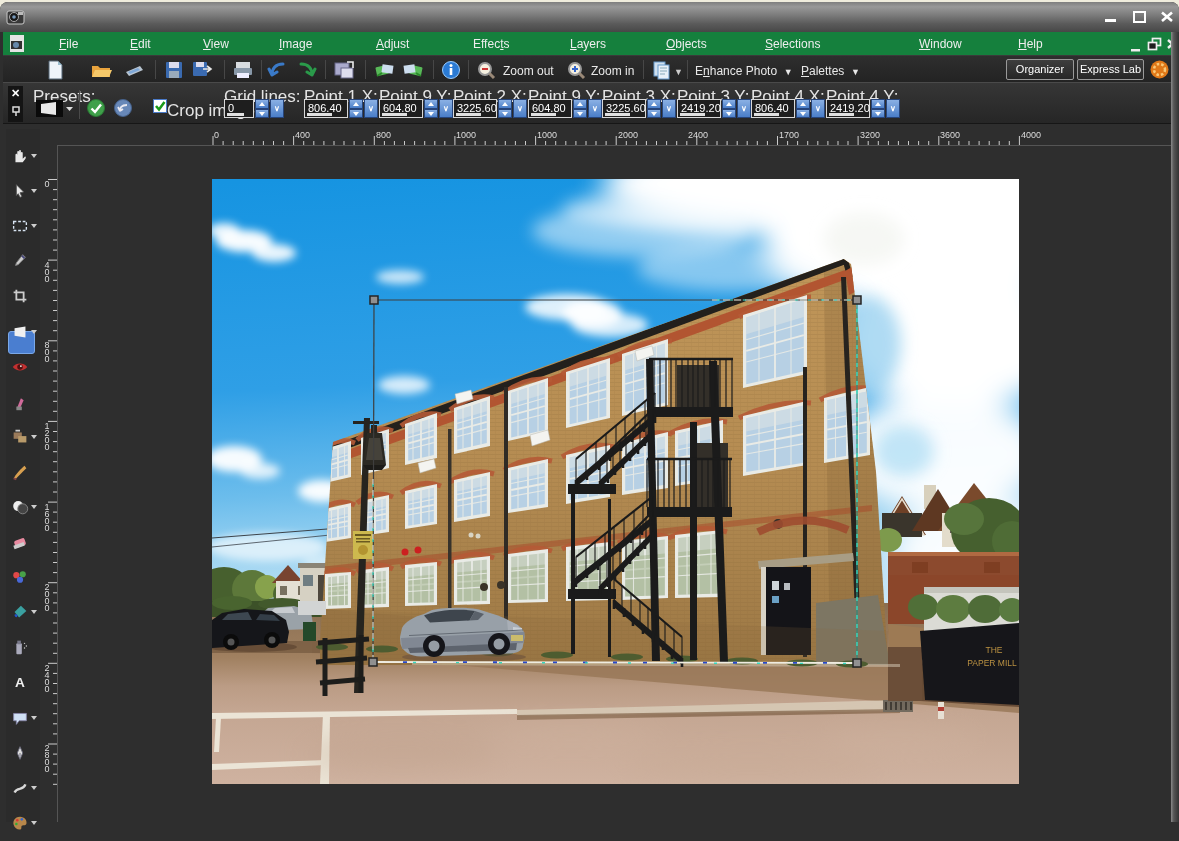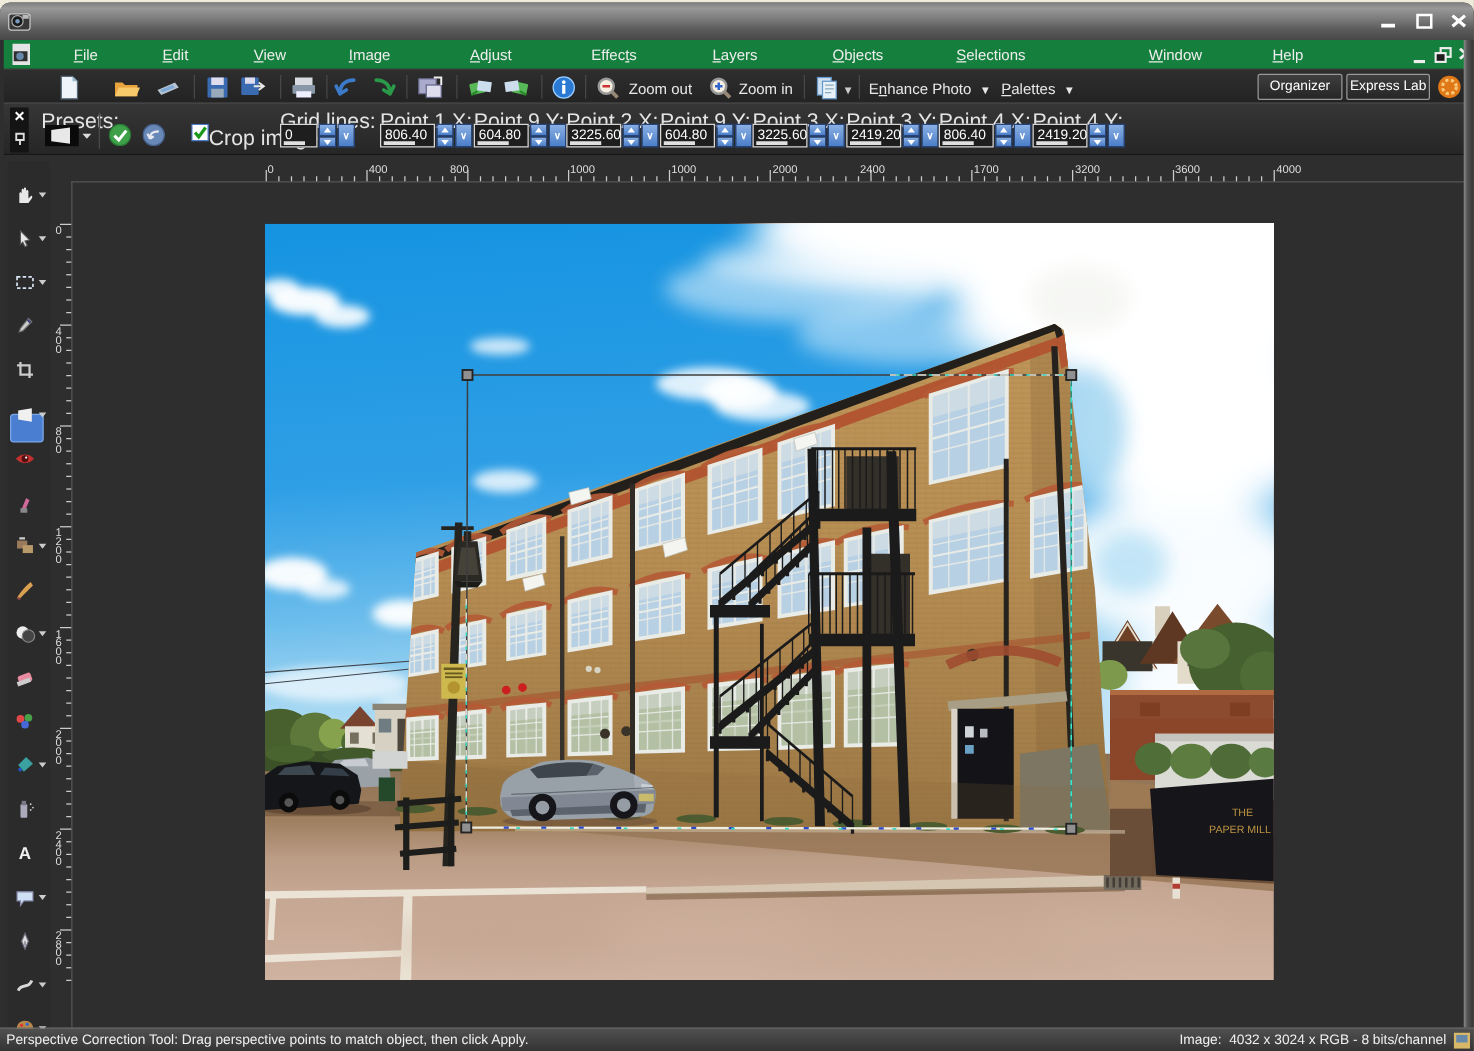--- a/index.html
+++ b/index.html
@@ -404,21 +404,21 @@
       <rect x="958.4" y="139" width="1" height="4" fill="#ccc"></rect>
       <rect x="968.5" y="139" width="1" height="4" fill="#ccc"></rect>
       <rect x="978.6" y="139" width="1" height="4" fill="#ccc"></rect>
       <rect x="988.7" y="139" width="1" height="4" fill="#ccc"></rect>
       <rect x="998.7" y="139" width="1" height="4" fill="#ccc"></rect>
       <rect x="1008.8" y="139" width="1" height="4" fill="#ccc"></rect>
       <rect x="1018.9" y="134" width="1" height="9" fill="#ccc"></rect>
     </svg>
 <div class="rlbl" style="left:214px;top:128px">0</div>
 <div class="rlbl" style="left:295px;top:128px">400</div>
-<div class="rlbl" style="left:360px;top:128px">800</div>
+<div class="rlbl" style="left:376px;top:128px">800</div>
 <div class="rlbl" style="left:456px;top:128px">1000</div>
 <div class="rlbl" style="left:537px;top:128px">1000</div>
 <div class="rlbl" style="left:618px;top:128px">2000</div>
 <div class="rlbl" style="left:688px;top:128px">2400</div>
 <div class="rlbl" style="left:779px;top:128px">1700</div>
 <div class="rlbl" style="left:860px;top:128px">3200</div>
 <div class="rlbl" style="left:940px;top:128px">3600</div>
 <div class="rlbl" style="left:1021px;top:128px">4000</div>
 <svg class="abs" style="left:0;top:0" width="60" height="841">
       <rect x="48" y="177.0" width="9" height="1" fill="#ccc"></rect>
@@ -1255,20 +1255,12 @@
 <line x1="161" y1="483" x2="645" y2="484" stroke="#efece0" stroke-width="1.8"></line>
 <line x1="161" y1="483" x2="645" y2="484" stroke="#2848c8" stroke-width="1.8" stroke-dasharray="4 26"></line>
 <line x1="201" y1="483.5" x2="645" y2="484.5" stroke="#35d8c0" stroke-width="1.4" stroke-dasharray="3 40"></line>
 <rect x="158" y="117" width="8" height="8" fill="#909090" stroke="#242424" stroke-width="1.5"></rect>
 <rect x="641" y="117" width="8" height="8" fill="#909090" stroke="#242424" stroke-width="1.5"></rect>
 <rect x="641" y="480" width="8" height="8" fill="#909090" stroke="#242424" stroke-width="1.5"></rect>
 <rect x="157" y="479" width="8" height="8" fill="#909090" stroke="#242424" stroke-width="1.5"></rect>
 </g>
 </svg></div>
 <div class="abs" style="left:1171px;top:30px;width:8px;height:790px;background:linear-gradient(90deg,#8a8a8a,#555 35%,#333)"></div>
-<div id="statusbar">
-<div class="stattext" style="left:5px">Perspective Correction Tool: Drag perspective points to match object, then click Apply.</div>
-<div class="stattext" style="right:22px">Image:&nbsp; 4032 x 3024 x RGB - 8 bits/channel</div>
-<svg class="abs" style="left:1163px;top:3px" width="13" height="13">
-        <rect width="13" height="13" fill="#d8b868"></rect>
-        <rect x="2" y="2" width="9" height="6" fill="#68a"></rect>
-      </svg>
-</div>
 </div>
 </body></html>

